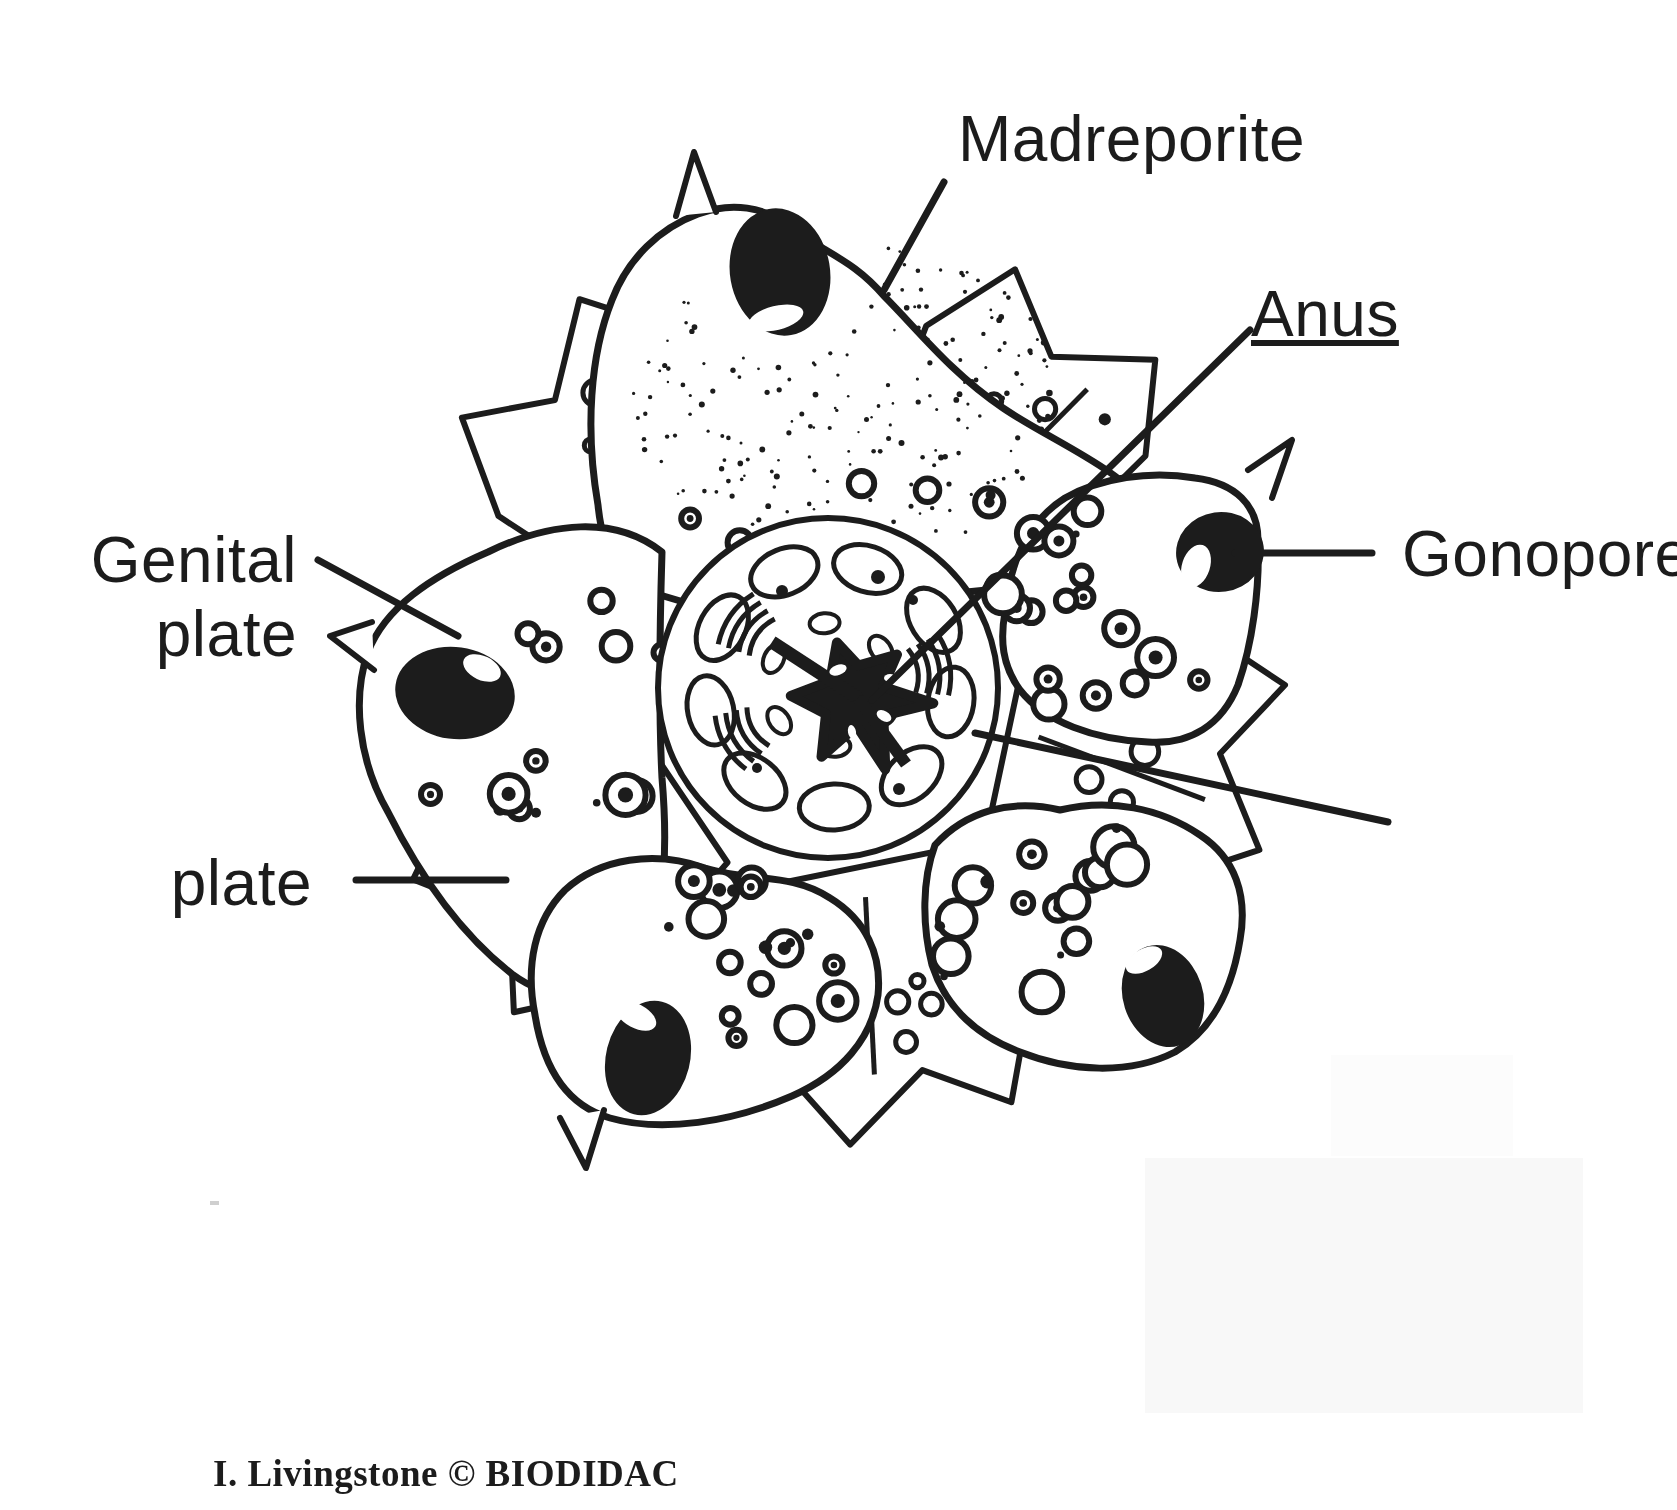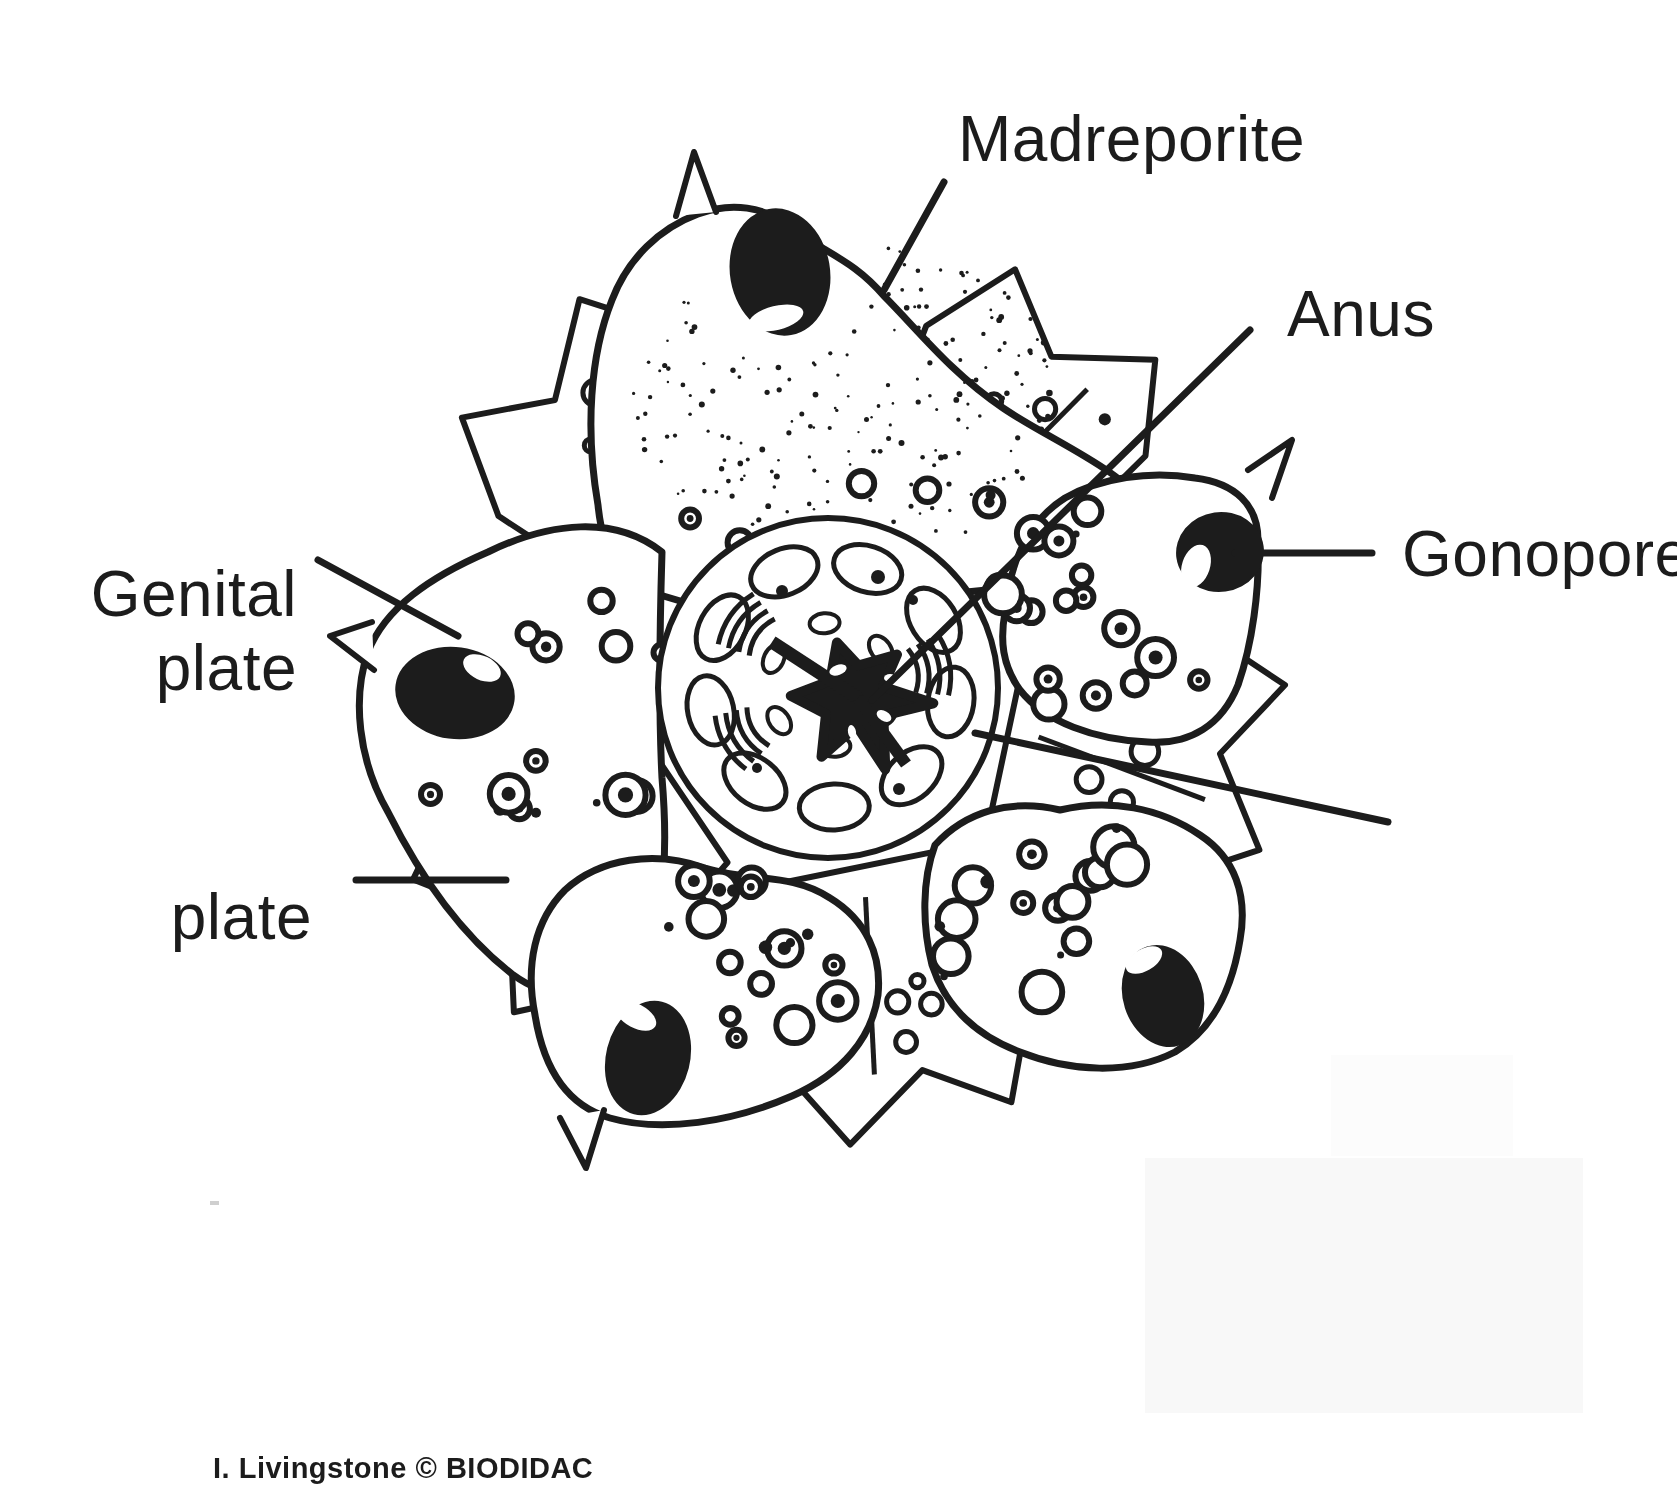--- a/index.html
+++ b/index.html
@@ -3,24 +3,24 @@
 <meta charset="utf-8">
 <style>
   :root { --ink:#1c1c1c; --bg:#ffffff; }
   html,body { margin:0; padding:0; background:var(--bg); }
   body { width:1677px; height:1510px; overflow:hidden; }
   .canvas { position:relative; width:1677px; height:1510px; background:var(--bg);
             font-family:"Liberation Sans", sans-serif; }
   svg { position:absolute; left:0; top:0; }
   .lbl { position:absolute; color:var(--ink); font-size:64px; line-height:68px;
          white-space:nowrap; letter-spacing:0.5px; }
-  .lbl-block { text-align:right; line-height:74px;margin-top:34px; }
+  .lbl-block { text-align:right; line-height:74px; }
   .lbl-block span { display:block; }
-  .credit { position:absolute; color:var(--ink); font-size:29px; font-weight:bold;
-            letter-spacing:0.5px; }
+  .credit { position:absolute; color:var(--ink); font-size:37px; font-weight:bold;
+            letter-spacing:0.5px;font-family:Liberation Serif, serif; }
   .plate { fill:#fff; stroke:var(--ink); stroke-width:7; stroke-linejoin:round; }
   .spine { fill:#fff; stroke:var(--ink); stroke-width:6; stroke-linejoin:round; stroke-linecap:round; }
   .leader { stroke:var(--ink); stroke-width:7; stroke-linecap:round; }
   .gono { fill:var(--ink); }
 </style>
 </head>
 <body>
 
 <div class="canvas">
 
@@ -478,21 +478,21 @@
 
     <line class="leader" x1="944" y1="182" x2="884" y2="290"></line>
     <line class="leader" x1="1250" y1="330" x2="872" y2="700"></line>
     <line class="leader" x1="1235" y1="553" x2="1372" y2="553"></line>
     <line class="leader" x1="975" y1="733" x2="1388" y2="822"></line>
     <line class="leader" x1="318" y1="560" x2="458" y2="636"></line>
     <line class="leader" x1="356" y1="880" x2="506" y2="880"></line>
   </svg>
 
   <div class="lbl" style="left:958px; top:105px;">Madreporite</div>
-  <div class="lbl" style="left:1287px; top:280px;">Anus</div>
+  <div class="lbl" style="left:1251px; top:280px;text-decoration:underline;">Anus</div>
   <div class="lbl" style="left:1402px; top:520px;">Gonopore</div>
   <div class="lbl lbl-block" style="left:80px; top:523px; width:217px;">
     <span>Genital</span>
     <span>plate</span>
   </div>
   <div class="lbl lbl-block" style="left:0px; top:846px; width:312px;">
     <span>plate</span>
   </div>
   <div class="credit" style="left:213px; top:1452px;">I. Livingstone © BIODIDAC</div>
 </div>

